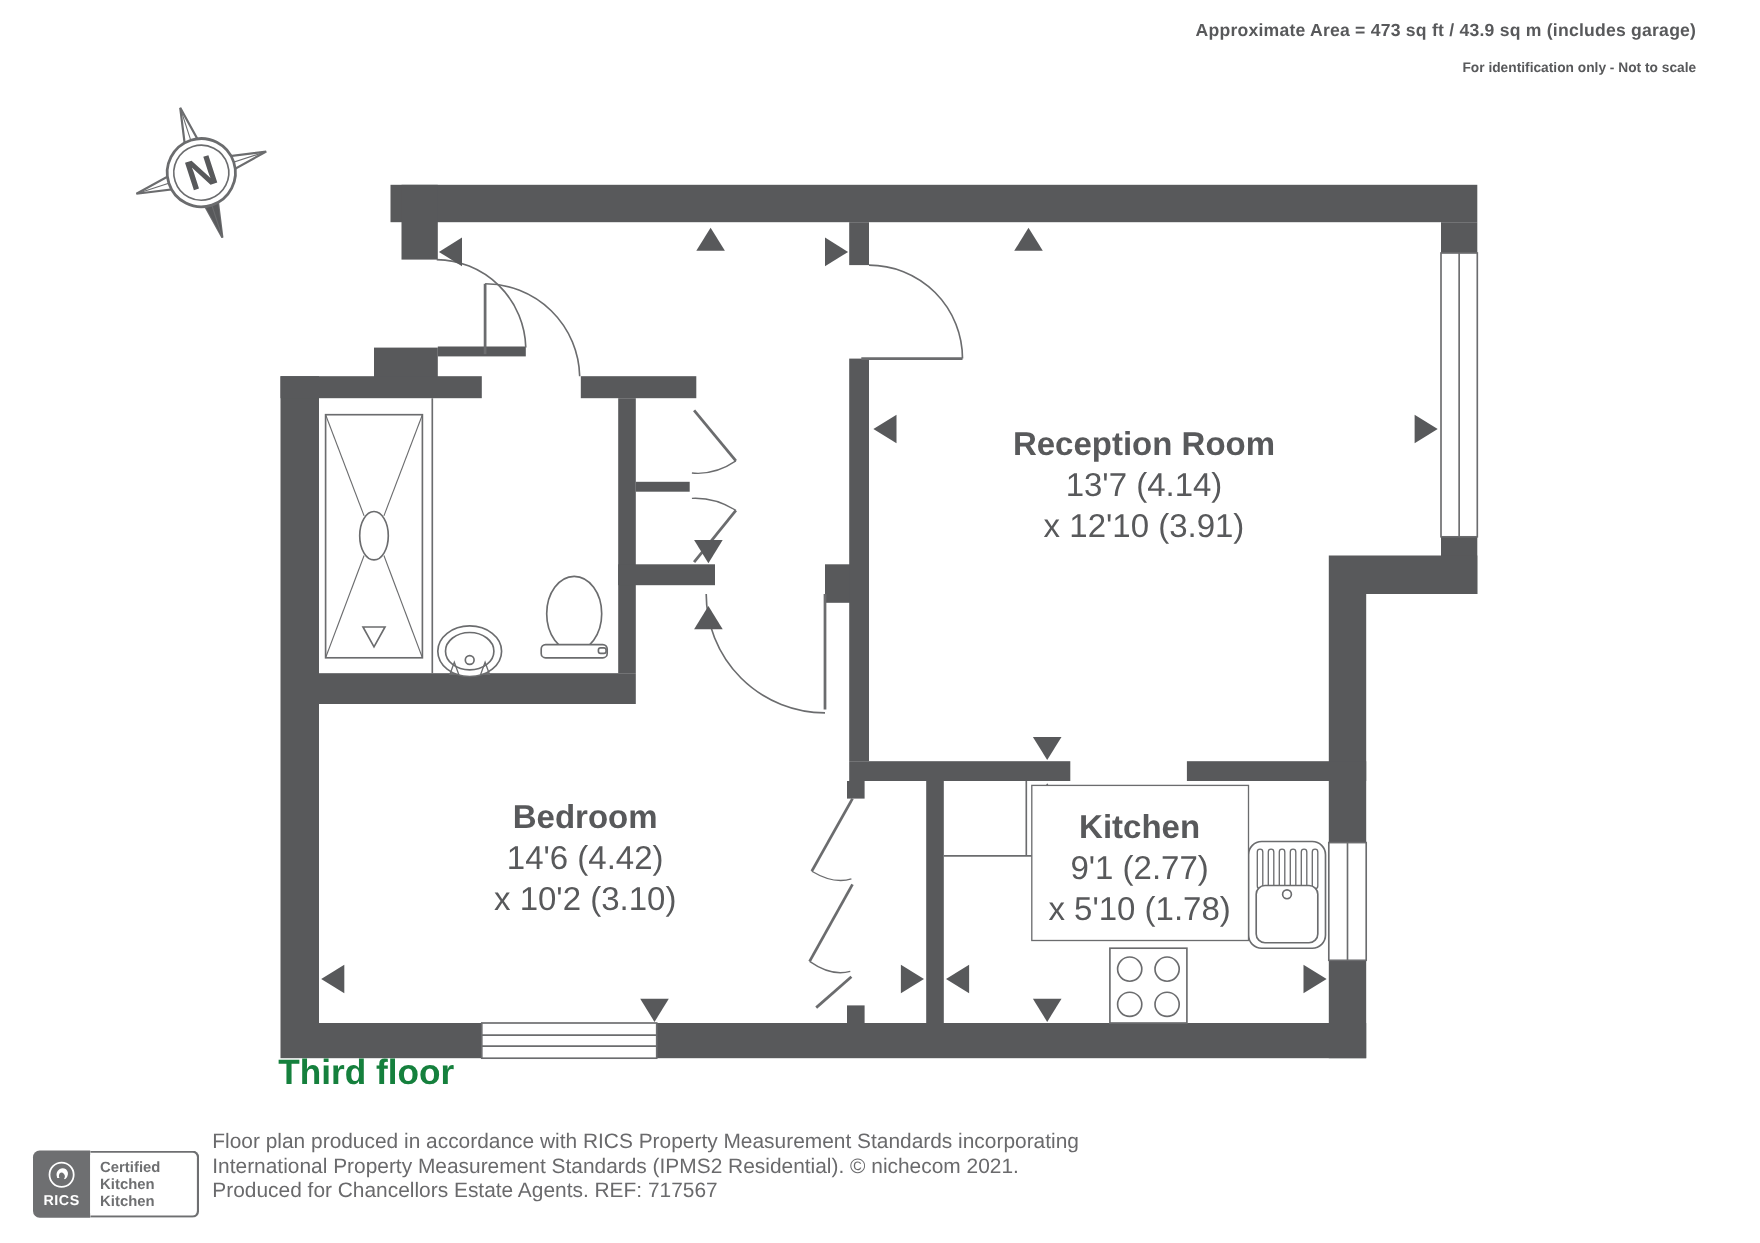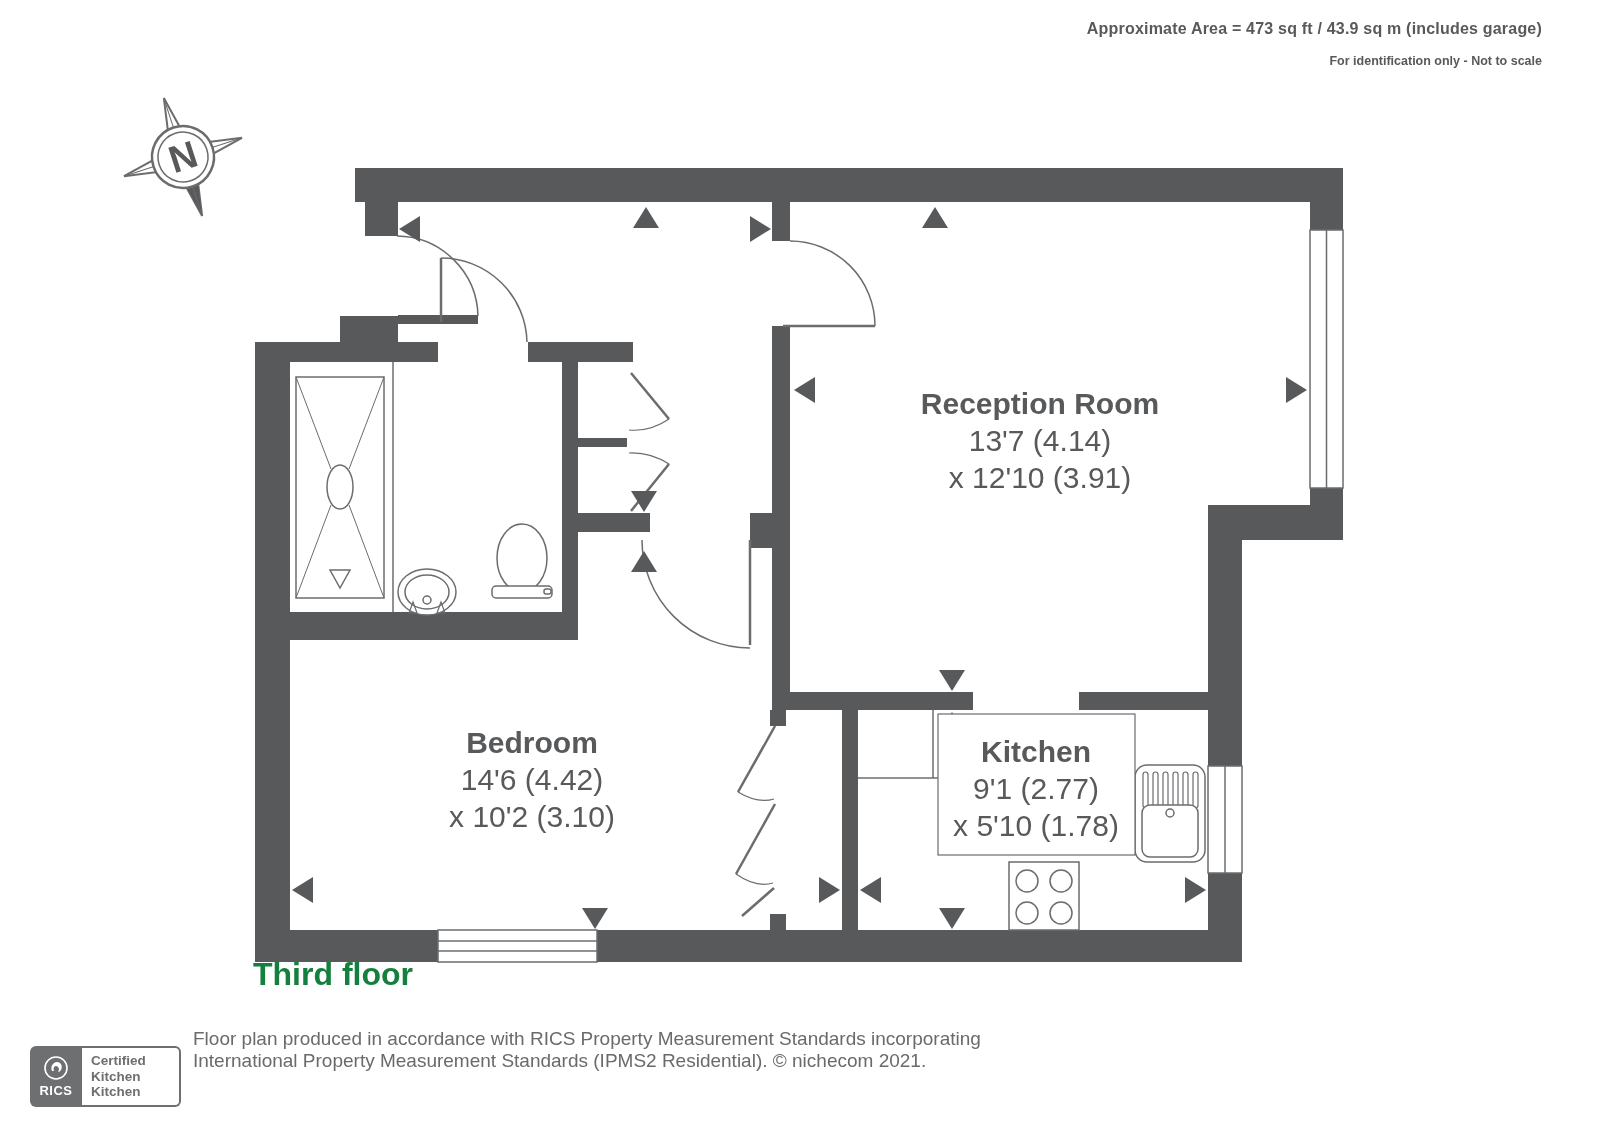--- a/index.html
+++ b/index.html
@@ -258,15 +258,16 @@
     <div class="white">
       <span>Certified</span>
       <span>Kitchen</span>
       <span>Kitchen</span>
     </div>
   </div>
 
   <div class="disclaimer">
     <div>Floor plan produced in accordance with RICS Property Measurement Standards incorporating</div>
     <div>International Property Measurement Standards (IPMS2 Residential).   © nichecom 2021.</div>
+    <div>Produced for Chancellors Estate Agents.   REF: 717567</div>
   </div>
 
 </div>
 
 </body></html>

